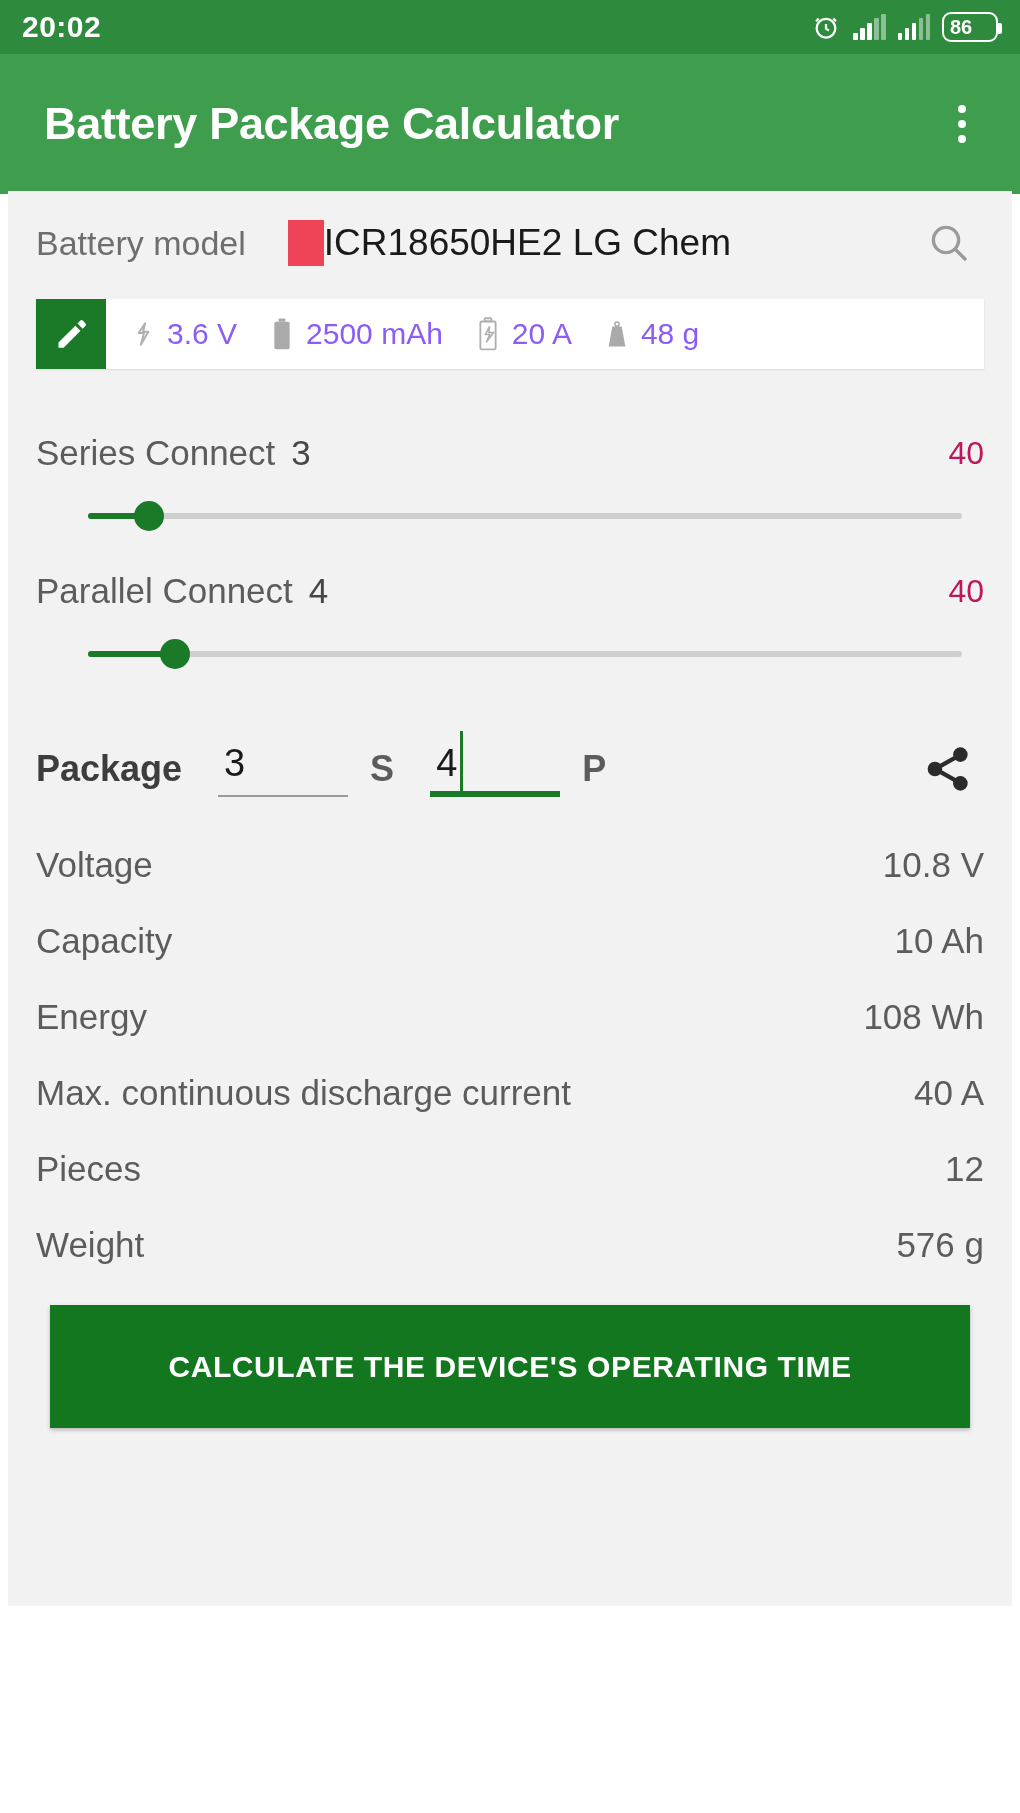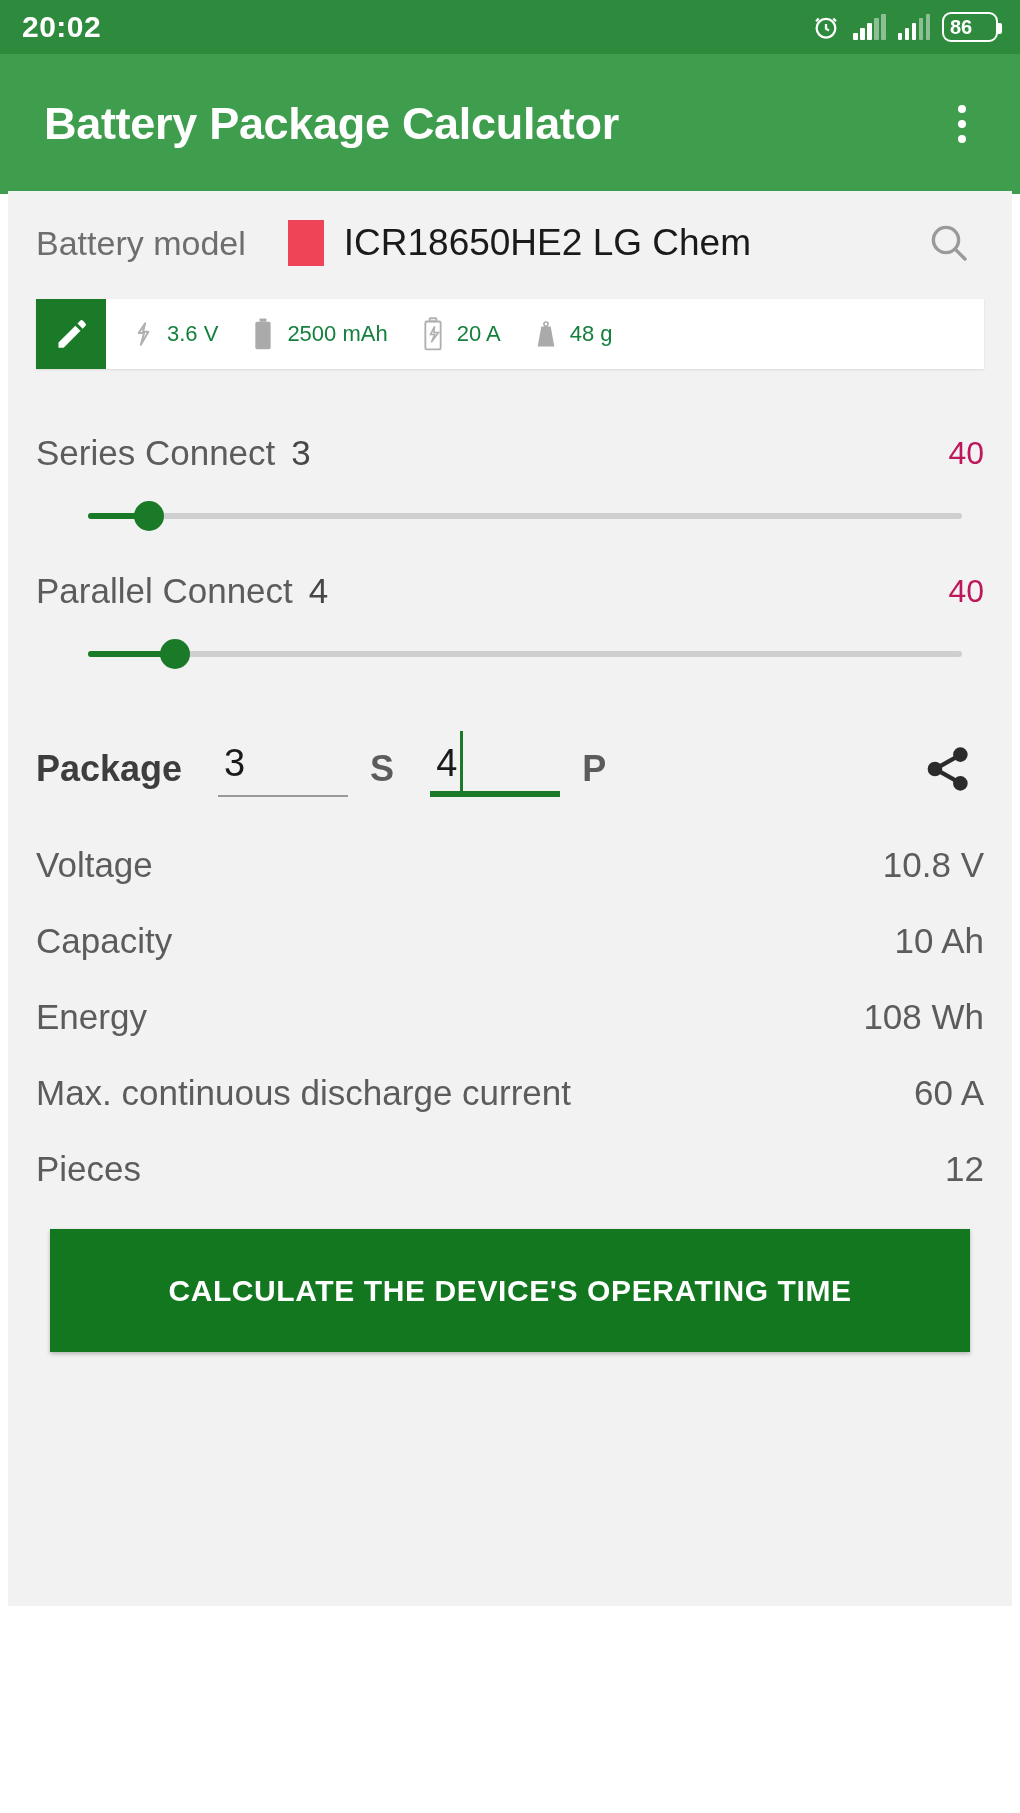--- a/index.html
+++ b/index.html
@@ -141,21 +141,20 @@
   .model-swatch {
     width: 36px;
     height: 46px;
     background: #ef4457;
     margin-left: 42px;
     flex: 0 0 auto;
   }
   .model-name {
     color: #1a1a1a;
     font-size: 37px;
-    margin-left: 20px;
     white-space: nowrap;
     flex: 1 1 auto;
   }
   .search-btn {
     width: 70px;
     height: 70px;
     display: flex;
     align-items: center;
     justify-content: center;
     flex: 0 0 auto;
@@ -193,22 +192,22 @@
     margin-right: 30px;
   }
   .spec-icon {
     display: flex;
     align-items: center;
     justify-content: center;
     width: 30px;
     flex: 0 0 auto;
   }
   .spec-text {
-    color: #15803d;
-    font-size: 22px;
+    color: #8b5cf6;
+    font-size: 30px;
     margin-left: 9px;
     white-space: nowrap;
   }
 
   
   .slider-block { padding: 0 28px; }
   .slider-head {
     display: flex;
     align-items: center;
     justify-content: space-between;
@@ -528,28 +527,32 @@
         <span class="result-value">10 Ah</span>
       </div>
 
       <div class="result-row">
         <span class="result-label">Energy</span>
         <span class="result-value">108 Wh</span>
       </div>
 
       <div class="result-row">
         <span class="result-label">Max. continuous discharge current</span>
-        <span class="result-value">60 A</span>
+        <span class="result-value">40 A</span>
       </div>
 
       <div class="result-row">
         <span class="result-label">Pieces</span>
         <span class="result-value">12</span>
       </div>
 
+      <div class="result-row">
+        <span class="result-label">Weight</span>
+        <span class="result-value">576 g</span>
+      </div>
 
     </div>
 
     <div class="cta-wrap">
       <button class="cta-button">CALCULATE THE DEVICE'S OPERATING TIME</button>
     </div>
 
   </div>
 </div>
 

